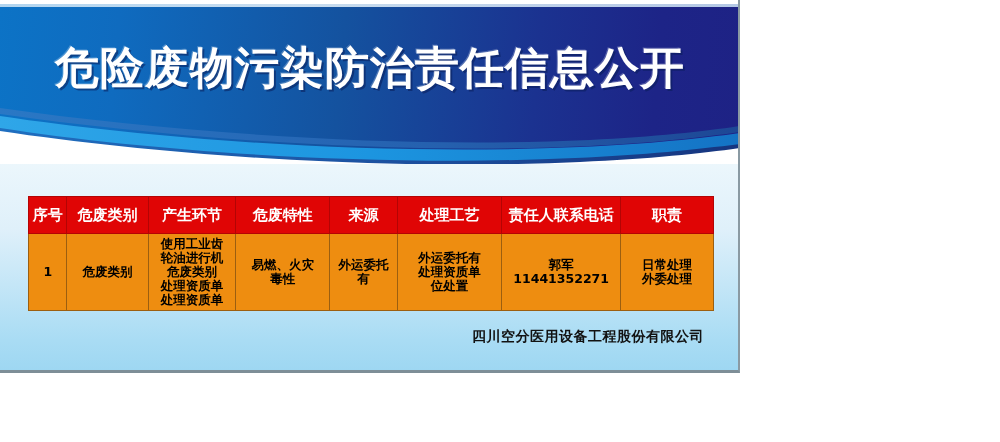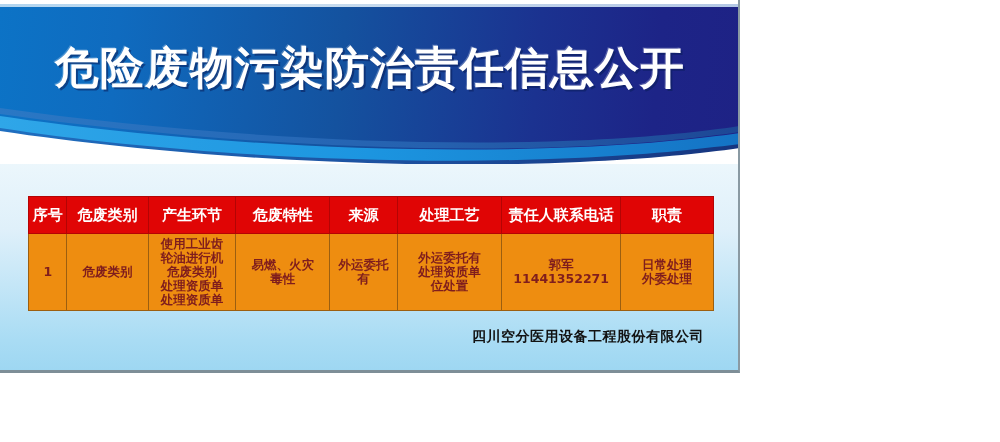--- a/index.html
+++ b/index.html
@@ -101,21 +101,21 @@
     background: #e00505;
     color: #ffffff;
     font-size: 15px;
     font-weight: bold;
     height: 32px;
     line-height: 16px;
     border-color: #b40404;
   }
   #info-table tbody td {
     background: #ee8d10;
-    color: #7f1d1d;
+    color: #000000;
     font-size: 12.5px;
     line-height: 14px;
     height: 72px;
     font-weight: bold;
   }
   td.narrow-wrap {
     font-size: 12px;
     line-height: 14px;
     letter-spacing: 0;
   }

